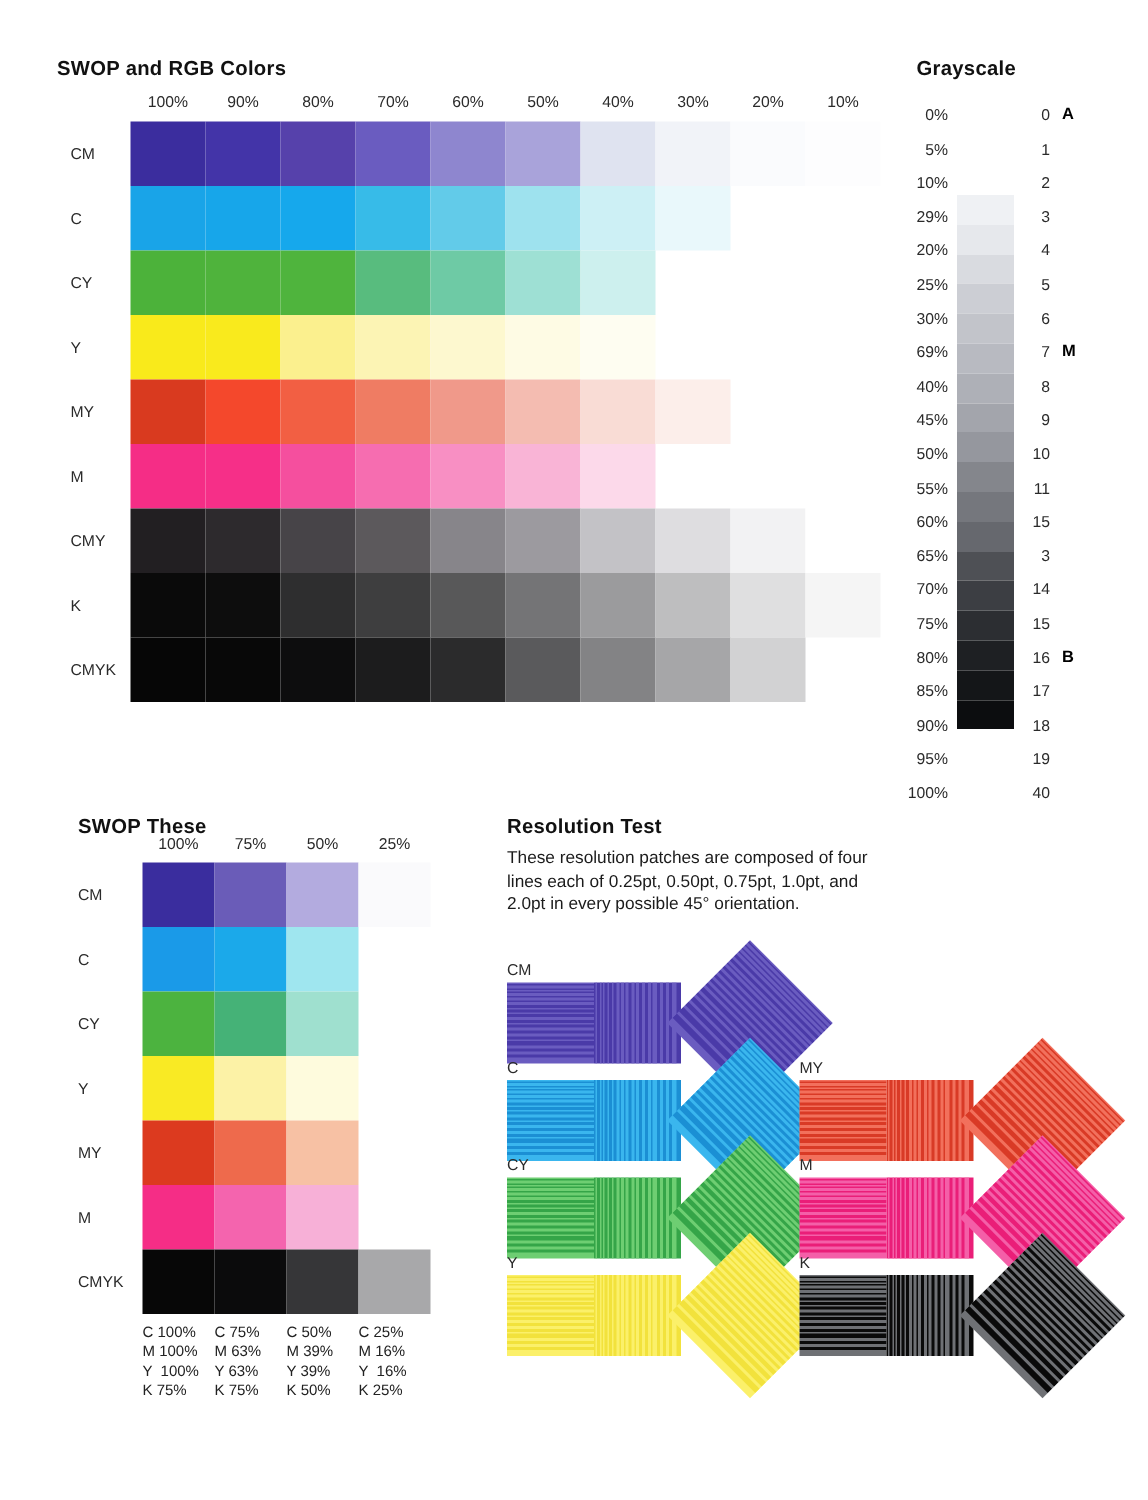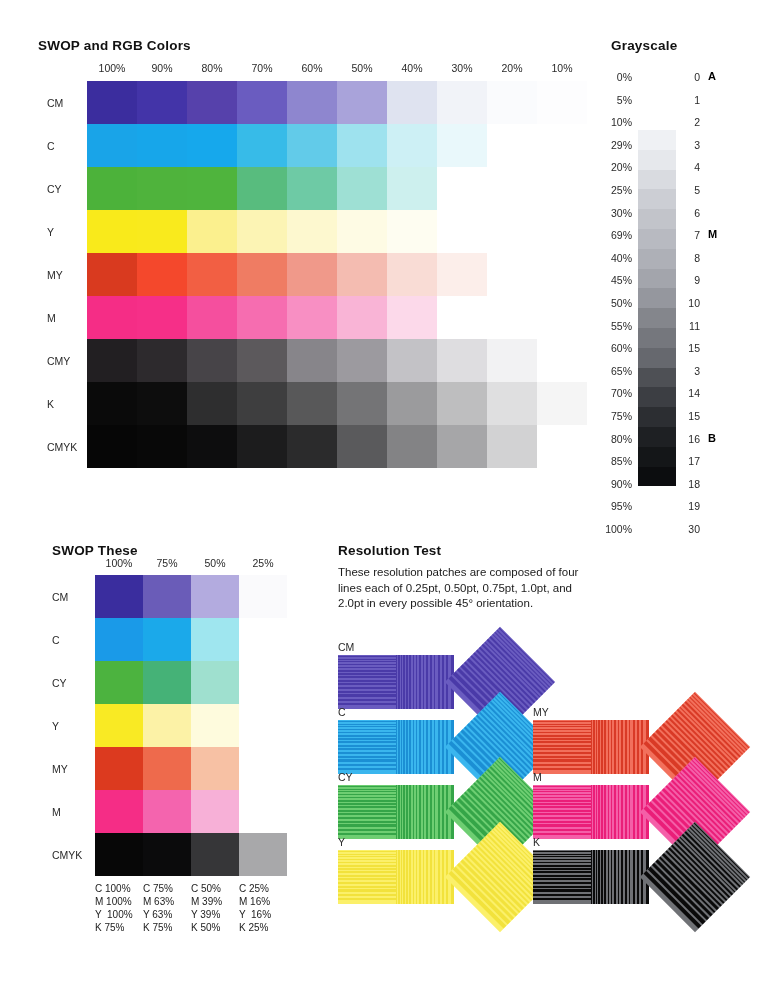--- a/index.html
+++ b/index.html
@@ -211,21 +211,21 @@
     <div class="abs pct" style="left:590px;top:432.6px;width:42px;text-align:right;">80%</div>
     <div class="abs idx" style="left:684px;top:432.6px;width:16px;text-align:right;">16</div>
     <div class="abs mark" style="left:708px;top:431.6px;">B</div>
     <div class="abs pct" style="left:590px;top:455.20000000000005px;width:42px;text-align:right;">85%</div>
     <div class="abs idx" style="left:684px;top:455.20000000000005px;width:16px;text-align:right;">17</div>
     <div class="abs pct" style="left:590px;top:477.8px;width:42px;text-align:right;">90%</div>
     <div class="abs idx" style="left:684px;top:477.8px;width:16px;text-align:right;">18</div>
     <div class="abs pct" style="left:590px;top:500.40000000000003px;width:42px;text-align:right;">95%</div>
     <div class="abs idx" style="left:684px;top:500.40000000000003px;width:16px;text-align:right;">19</div>
     <div class="abs pct" style="left:590px;top:523px;width:42px;text-align:right;">100%</div>
-    <div class="abs idx" style="left:684px;top:523px;width:16px;text-align:right;">30</div>
+    <div class="abs idx" style="left:684px;top:523px;width:16px;text-align:right;">40</div>
   </div>
 
 <div class="abs h2" style="left:52px;top:543px;">SWOP These</div>
 <div id="swop-col-headers">
     <div class="abs pct" style="left:95px;top:557px;width:48px;">100%</div>
     <div class="abs pct" style="left:143px;top:557px;width:48px;">75%</div>
     <div class="abs pct" style="left:191px;top:557px;width:48px;">50%</div>
     <div class="abs pct" style="left:239px;top:557px;width:48px;">25%</div>
   </div>
 <div id="swop-row-labels">

